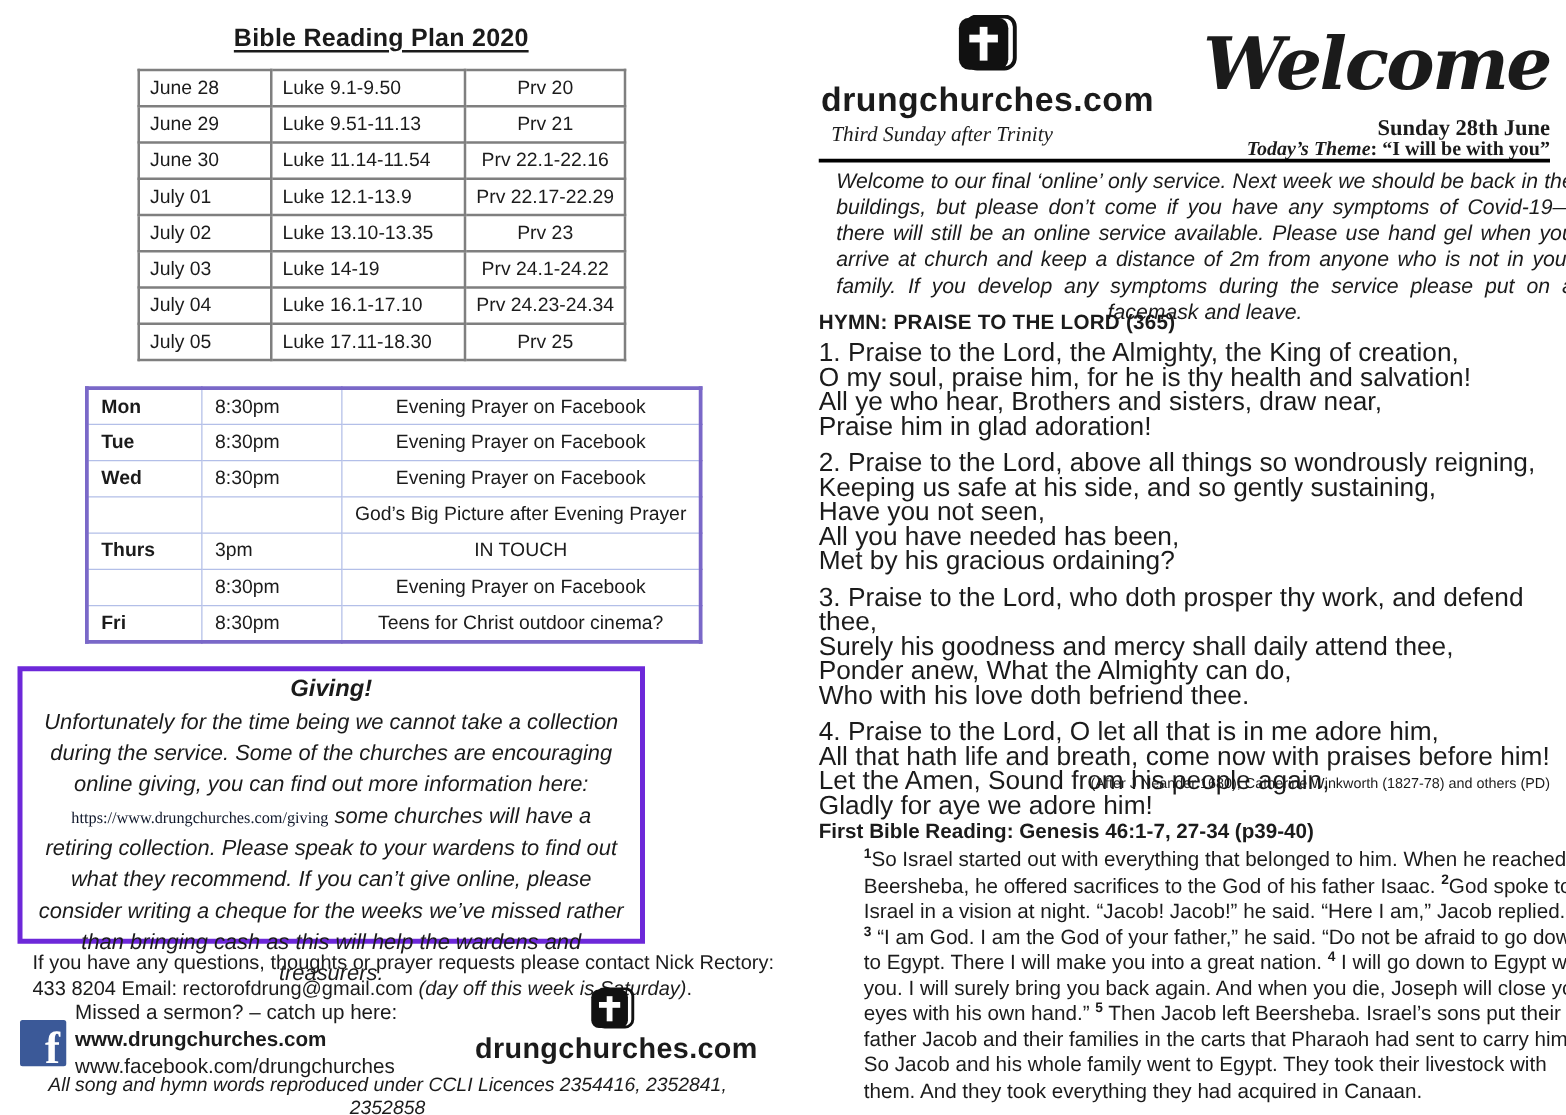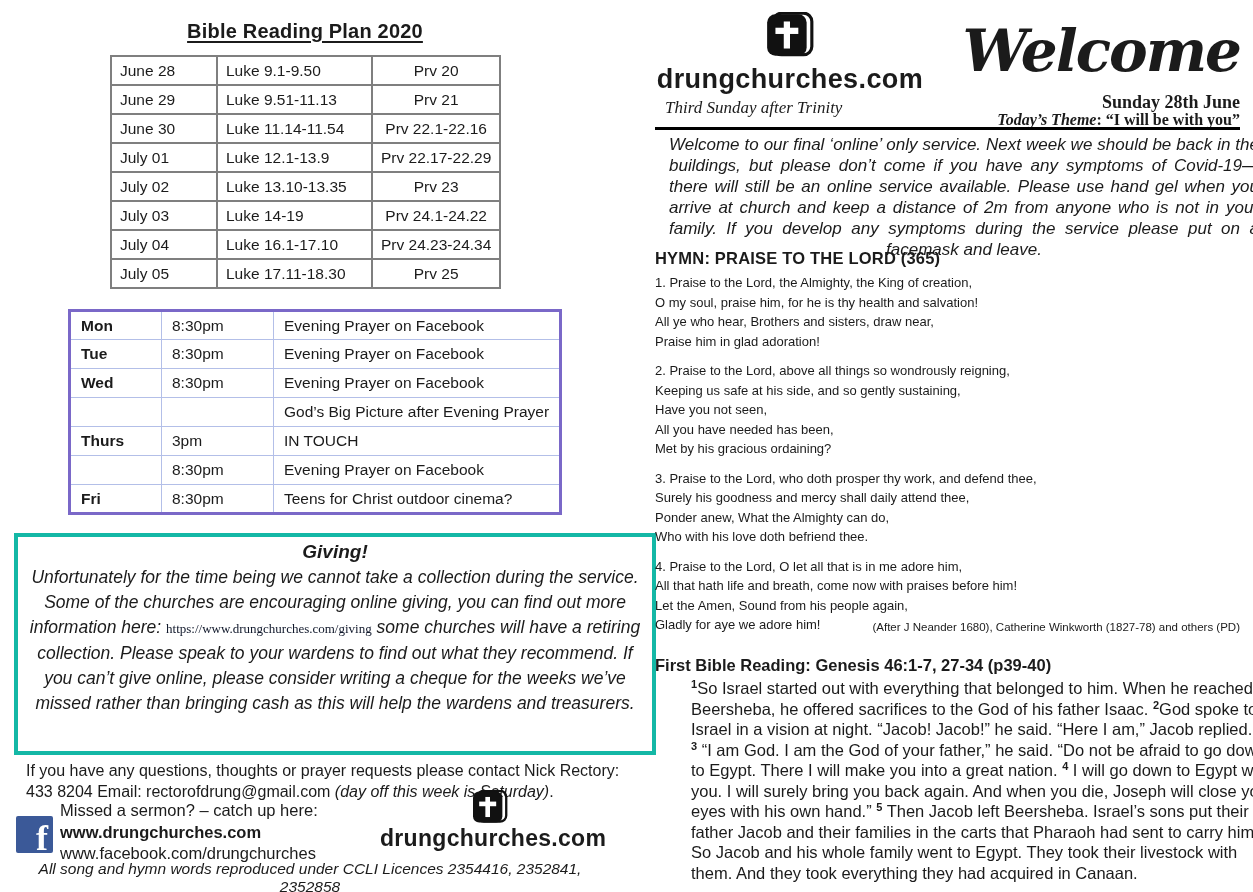--- a/index.html
+++ b/index.html
@@ -30,25 +30,25 @@
   table.ws {
     left:68px; top:309px; border-collapse:collapse; font-size:15.5px;
     border:3px solid #7a68c8;
     padding-left:48px;
   }
   table.ws td {
     border:1px solid #b3bfe8; height:29px; padding:1px 10px; white-space:nowrap;
   }
   table.ws td:nth-child(1){ width:92px; font-weight:bold; }
   table.ws td:nth-child(2){ width:112px; }
-  table.ws td:nth-child(3){ width:274px; }
+  table.ws td:nth-child(3){ width:274px;text-align:center; }
 
   .giving {
-    left:14px; top:533px; width:642px; height:222px;
-    border:4px solid #14b8a6; padding:4px 10px 0 10px; text-align:center;
+    left:14px; top:533px; width:502px; height:222px;
+    border:4px solid #6d28d9; padding:4px 10px 0 10px; text-align:center;
   }
   .giving-title { font-size:19px; font-weight:bold; font-style:italic; margin-bottom:2px; }
   .giving-body { font-size:17.5px; font-style:italic; line-height:25px; }
   .giving-link {
     font-family:"Liberation Serif", serif; font-style:normal; font-size:13px; color:#0f172a;
     text-decoration:none;
   }
 
   .contact { left:26px; top:760px; width:600px; font-size:16px; line-height:21px; }
   .contact .note { font-style:italic; }
@@ -87,21 +87,21 @@
     font-family:"Liberation Serif", serif; font-weight:bold; font-size:16px;
   }
   .theme-line .tl { font-style:italic; }
   .header-rule { left:655px; top:127px; width:585px; height:3px; background:#000; }
 
   .intro {
     left:653px; top:134px; width:590px; font-size:17px; font-style:italic;
     line-height:21px; text-align:justify; text-align-last:center;margin-left:16px;
   }
   .hymn-heading { left:655px; top:249px; font-size:16.5px; font-weight:bold; letter-spacing:0.2px; }
-  .hymn-verses { left:655px; top:273px; width:592px; font-size:13px; line-height:19.5px; }
+  .hymn-verses { left:655px; top:273px; width:592px; font-size:21px; line-height:19.5px; }
   .hymn-verses .verse { margin-bottom:10px; }
   .attribution {
     left:740px; top:621px; width:500px; text-align:right; font-size:11.5px;
   }
   .reading-heading { left:655px; top:656px; font-size:16.5px; font-weight:bold; }
   .reading-body {
     left:691px; top:678px; width:592px; font-size:16.5px; line-height:20.5px;
   }
   .reading-body sup { font-size:11px; font-weight:bold; line-height:0; }
 </style>

